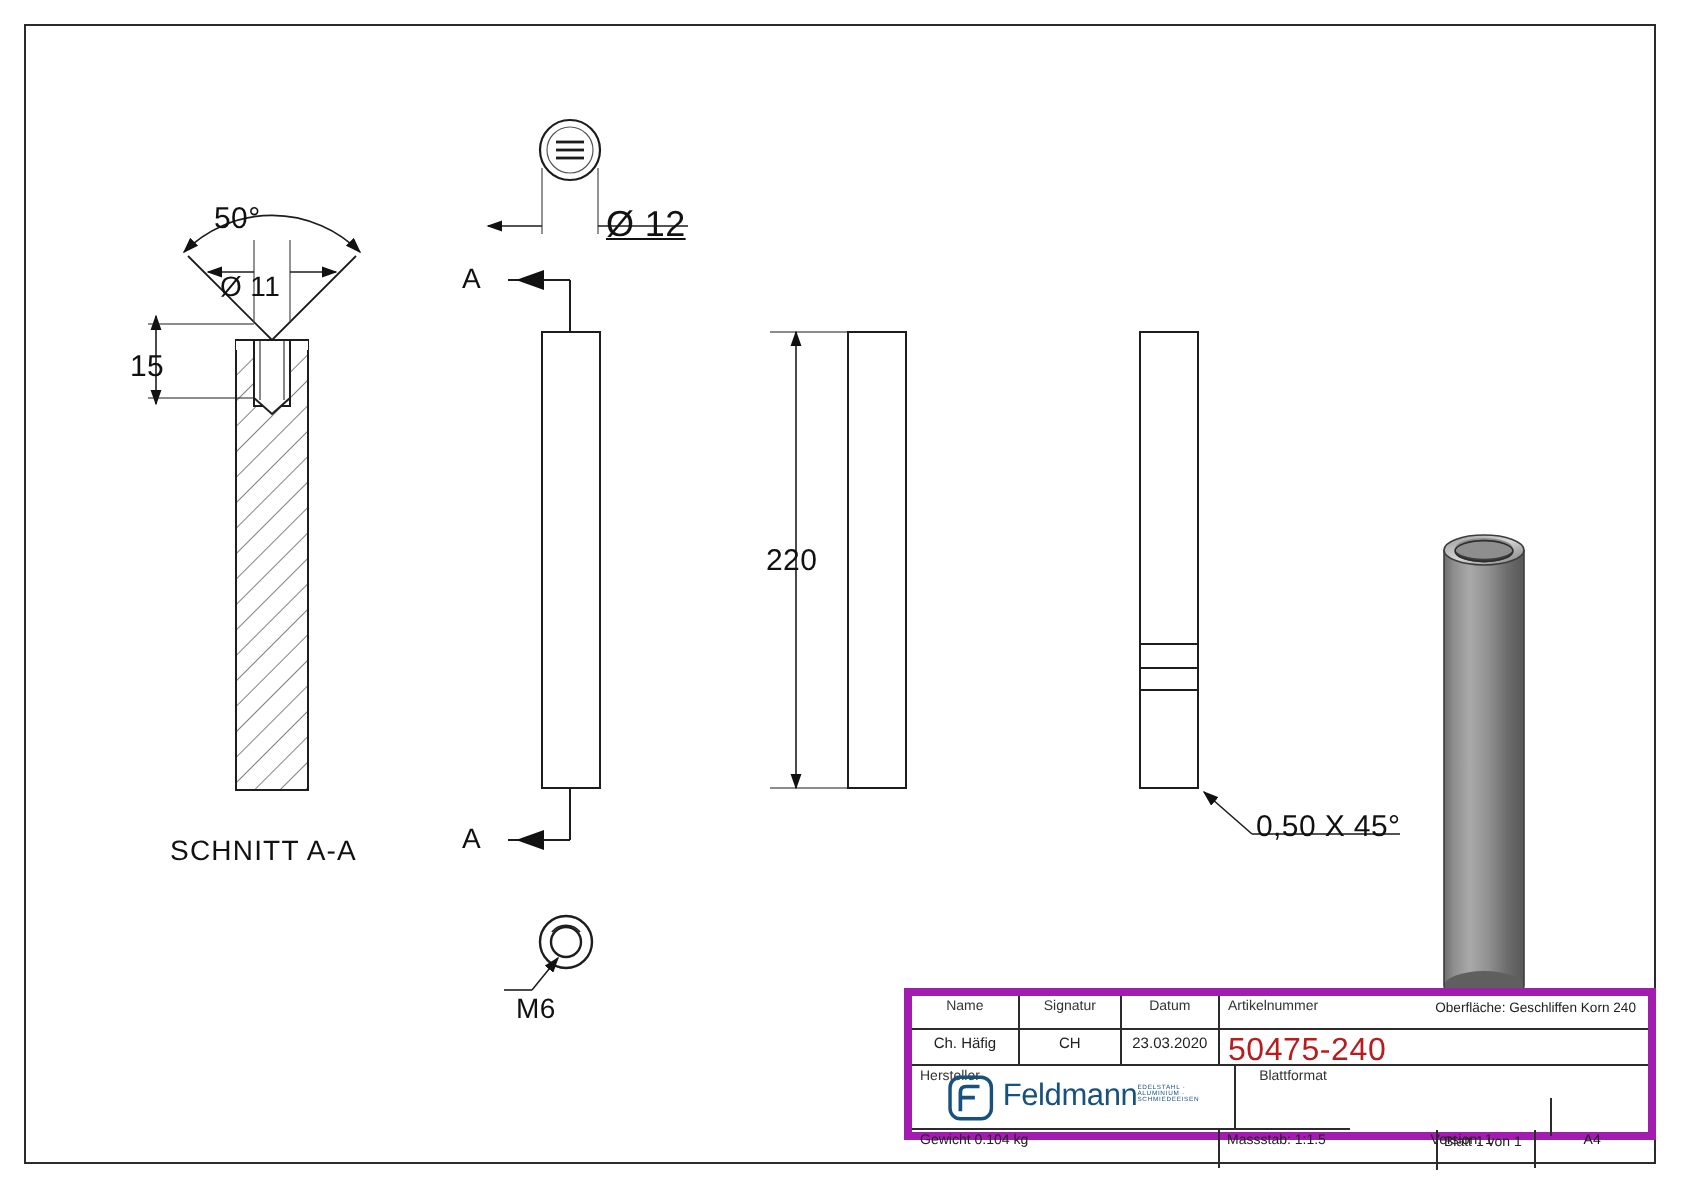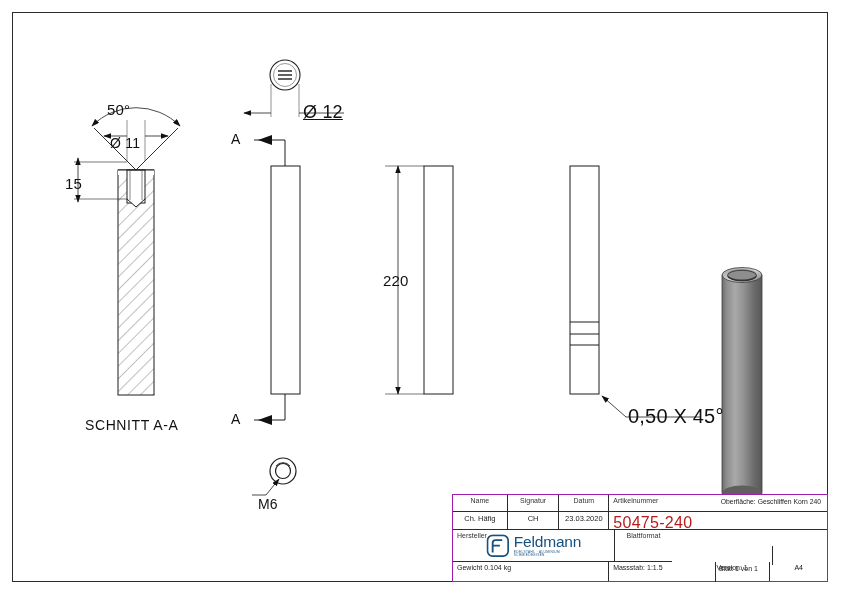--- a/index.html
+++ b/index.html
@@ -33,33 +33,33 @@
     letter-spacing:.2px;
   }
 
   
   .dim{font-size:13px;}
   .dim-90{left:107px;top:101px;font-size:15px;}
   .dim-d11{left:110px;top:135px;font-size:14px;}
   .dim-15{left:65px;top:175px;font-size:15px;}
   .dim-d12{left:303px;top:102px;font-size:18px;text-decoration:underline;}
   .dim-120{left:383px;top:272px;font-size:15px;}
-  .dim-chamfer{left:628px;top:405px;font-size:20px;}
+  .dim-chamfer{left:628px;top:405px;font-size:15px;}
   .lbl-schnitt{left:85px;top:417px;font-size:14px;letter-spacing:.6px;}
   .lbl-m6{left:226px;top:496px;font-size:14px;margin-left:32px;}
   .lbl-A-top{left:231px;top:131px;font-size:14px;}
   .lbl-A-bot{left:231px;top:411px;font-size:14px;}
 
   
   #titleblock{
     position:absolute;
     left:452px;top:494px;
-    width:376px;height:88px;
+    width:376px;height:76px;
     box-sizing:border-box;
-    border:1px solid #a21caf;
+    border:4px solid #a21caf;
     background:#fff;
     font-size:7px;
     color:#222;
   }
   #titleblock .row{display:flex;box-sizing:border-box;}
   #titleblock .cell{
     box-sizing:border-box;
     position:relative;
     padding:2px 4px;
     overflow:hidden;
@@ -100,21 +100,21 @@
   
   .logo-wrap{
     position:absolute;left:50%;top:50%;
     transform:translate(-50%,-50%);
     display:flex;align-items:center;gap:5px;
   }
   .logo-mark{
     width:23px;height:23px;flex:0 0 auto;
   }
   .logo-text{
-    display:flex;flex-direction:column;line-height:1;
+    display:flex;flex-direction:row;line-height:1;
   }
   .logo-name{
     font-size:15.5px;
     color:#17517e;
     font-family:"Liberation Sans", sans-serif;
     letter-spacing:-0.2px;
   }
   .logo-tag{
     font-size:3.2px;
     color:#17517e;

